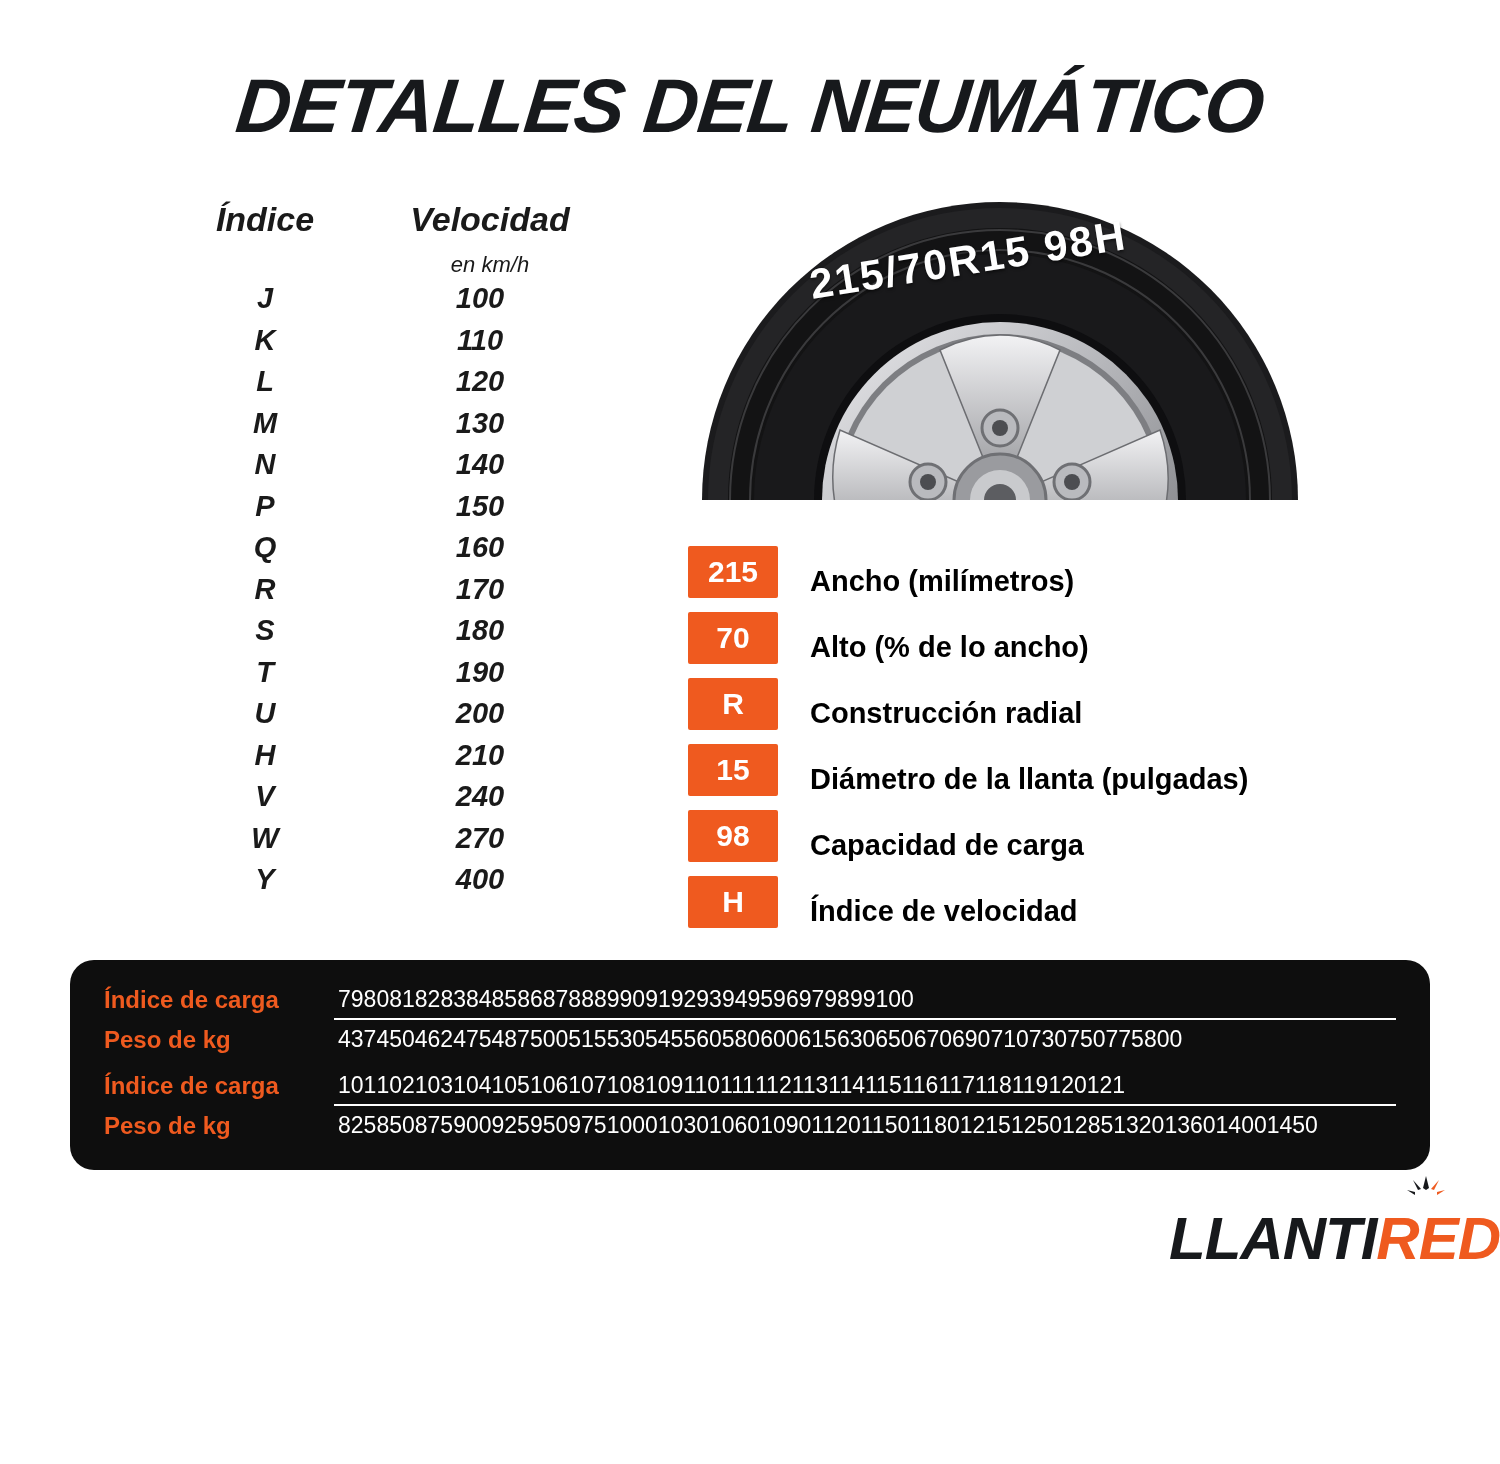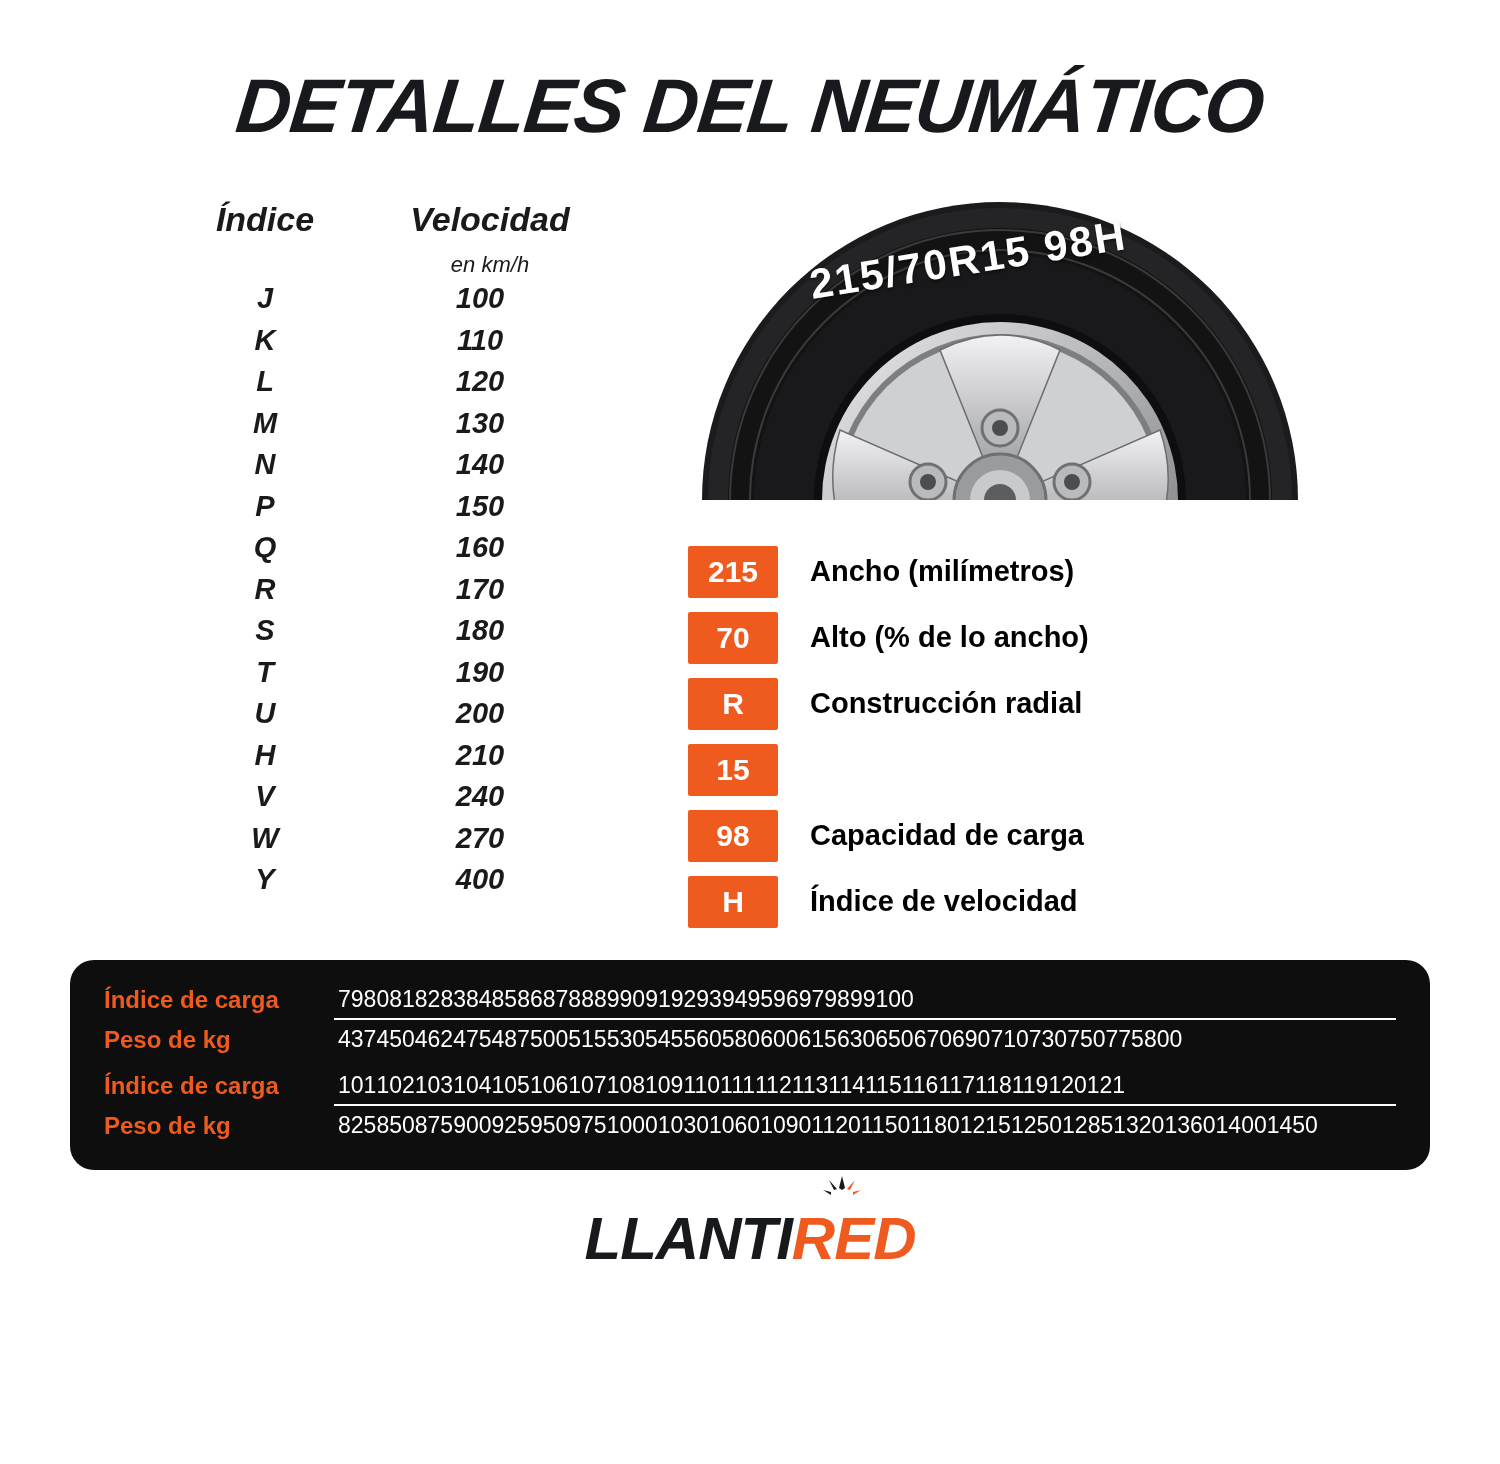--- a/index.html
+++ b/index.html
@@ -100,21 +100,21 @@
     color: #ffffff;
     letter-spacing: 2px;
     transform: rotate(-9deg);
     font-family: "Liberation Sans", sans-serif;
     text-shadow: 0 2px 3px rgba(0,0,0,0.5);
   }
 
   .legend { margin-top: 26px; margin-left: 8px; }
   .legend-row {
     display: flex;
-    align-items: center;
+    align-items: flex-end;
     margin-bottom: 14px;
   }
   .badge {
     width: 90px;
     height: 52px;
     background: #ef5a1f;
     color: #ffffff;
     font-size: 30px;
     font-weight: bold;
     display: flex;
@@ -161,21 +161,21 @@
   .rule {
     height: 2px;
     background: #ffffff;
     margin: 4px 0 6px 230px;
   }
 
   
   .footer {
     margin-top: 34px;
     display: flex;
-    justify-content: center;
+    justify-content: flex-end;
     align-items: flex-end;
     position: relative;
   }
   .logo {
     font-size: 60px;
     font-weight: bold;
     font-style: italic;
     letter-spacing: -1px;
     position: relative;
   }
@@ -338,20 +338,21 @@
       <div class="legend-row">
         <div class="badge">70</div>
         <div class="legend-text">Alto (% de lo ancho)</div>
       </div>
       <div class="legend-row">
         <div class="badge">R</div>
         <div class="legend-text">Construcción radial</div>
       </div>
       <div class="legend-row">
         <div class="badge">15</div>
+        <div class="legend-text">Diámetro de la llanta (pulgadas)</div>
       </div>
       <div class="legend-row">
         <div class="badge">98</div>
         <div class="legend-text">Capacidad de carga</div>
       </div>
       <div class="legend-row">
         <div class="badge">H</div>
         <div class="legend-text">Índice de velocidad</div>
       </div>
     </div>

